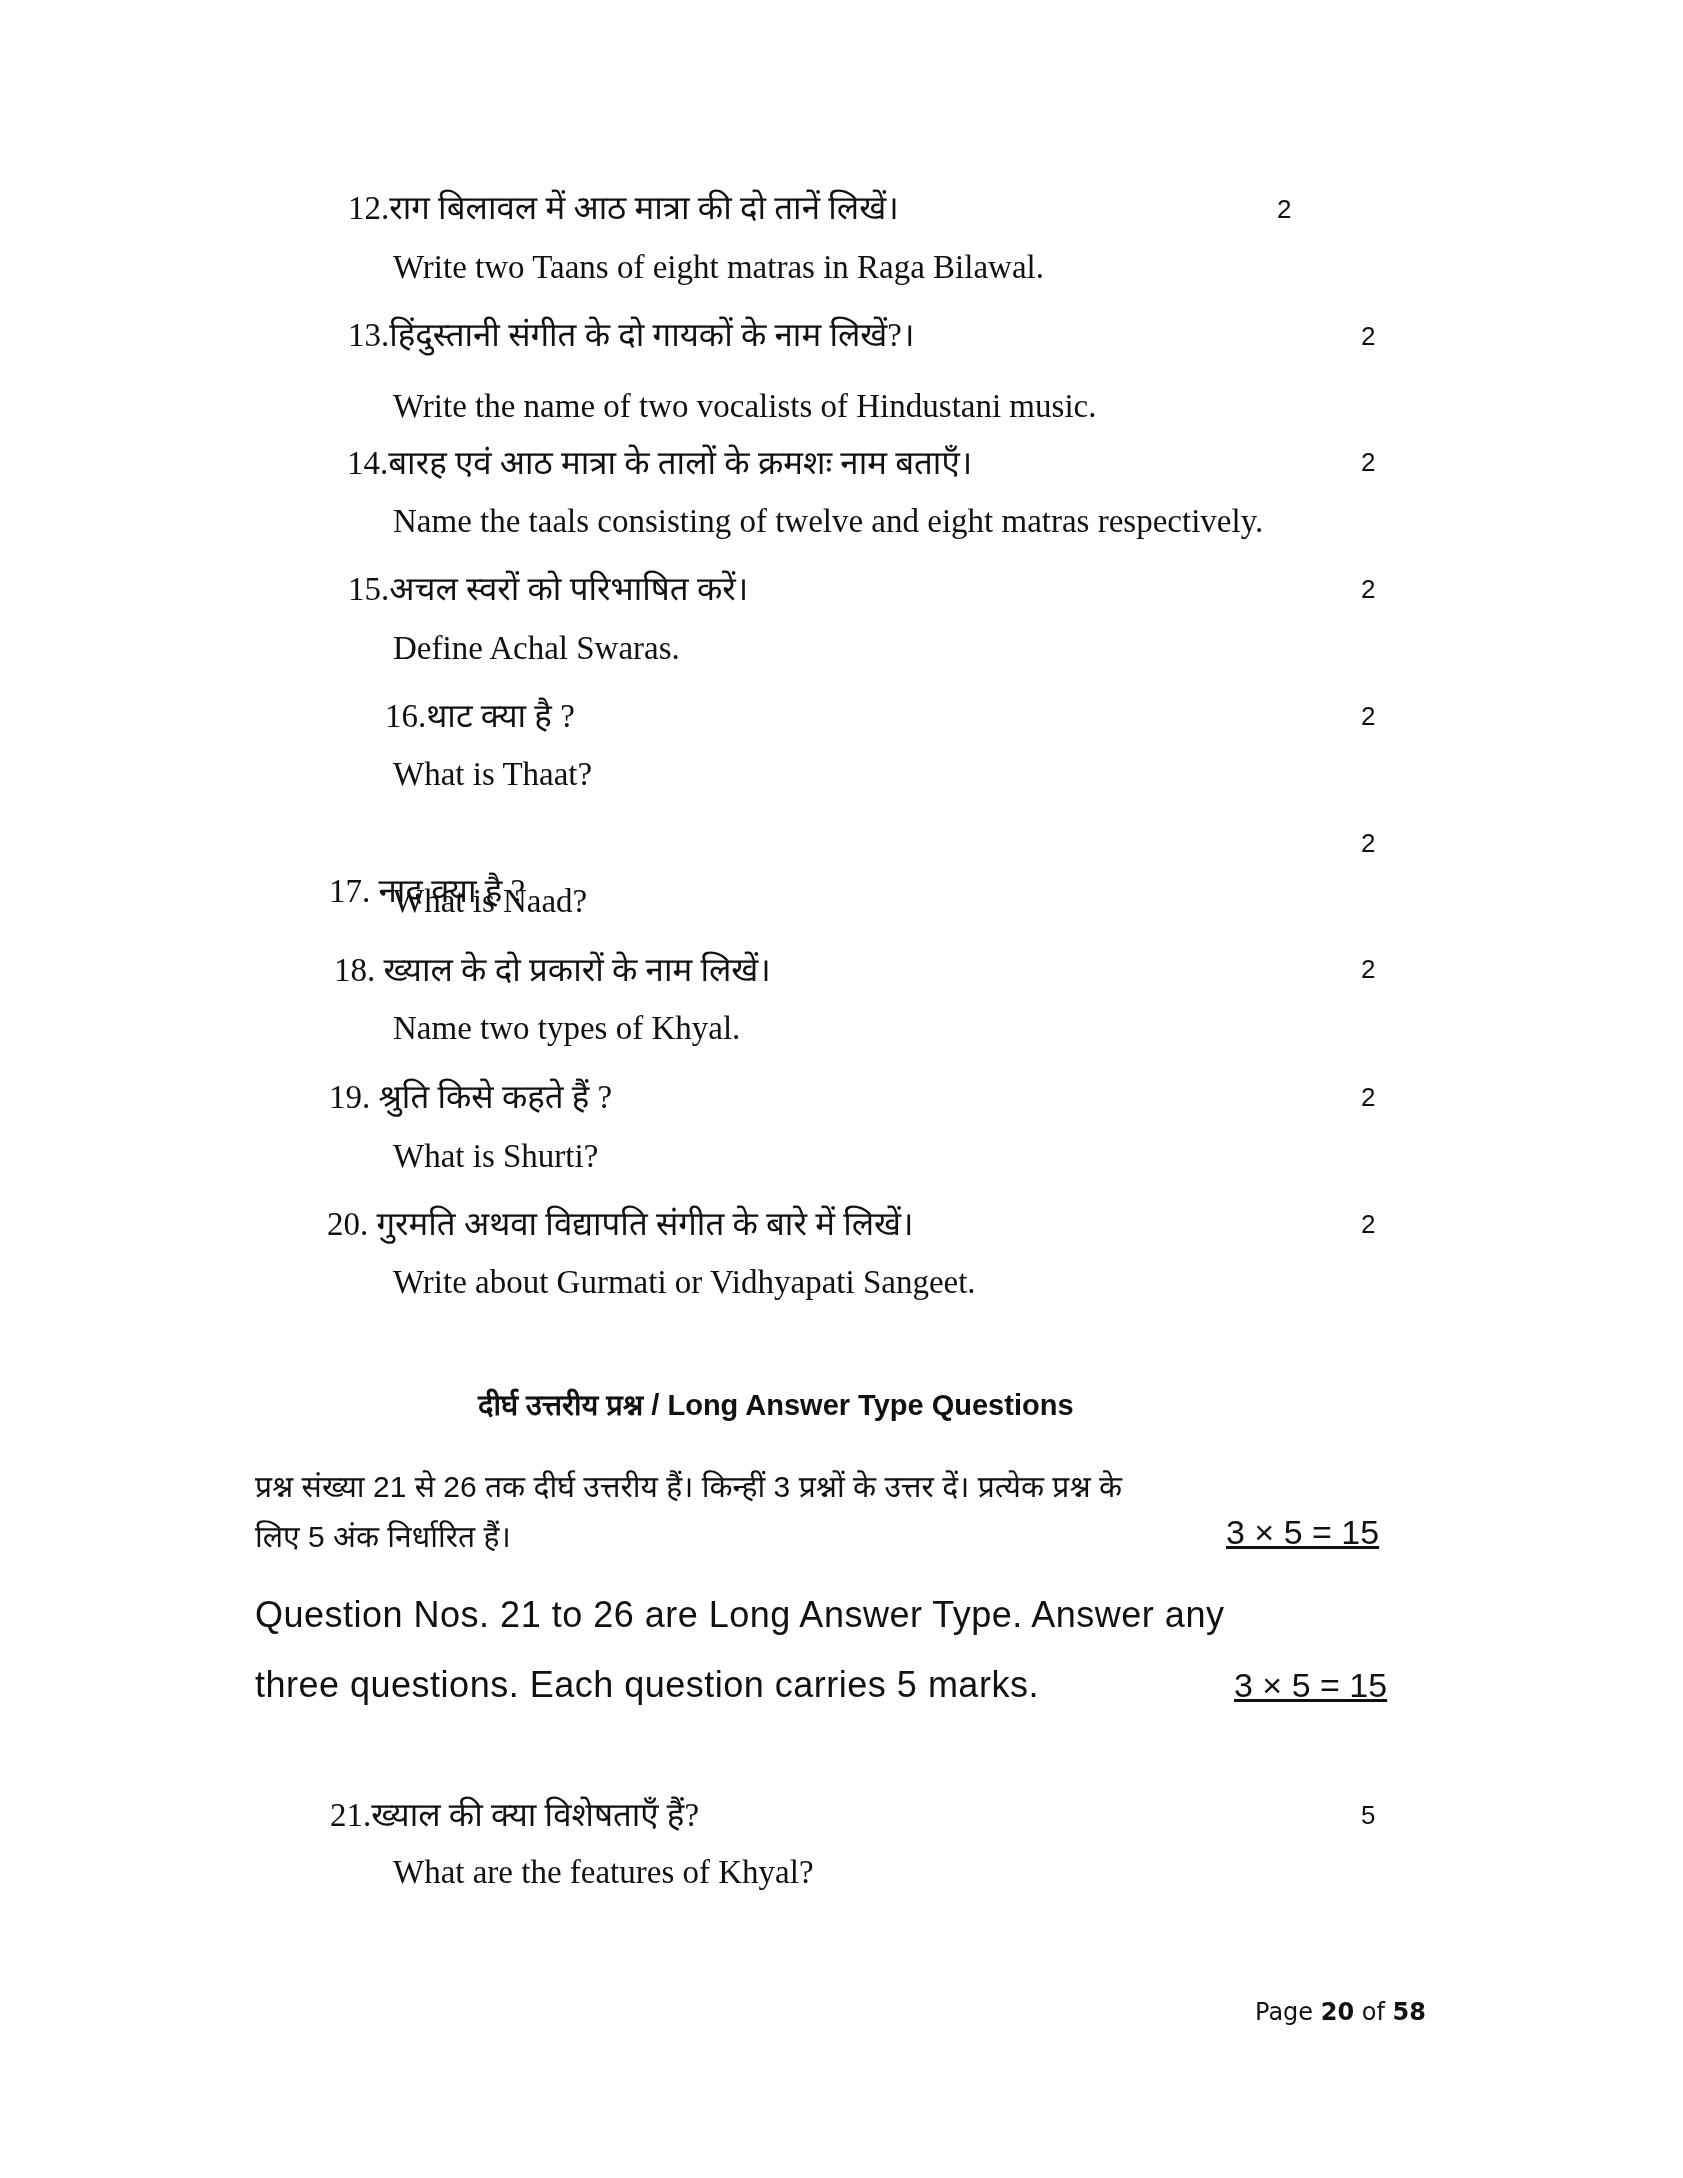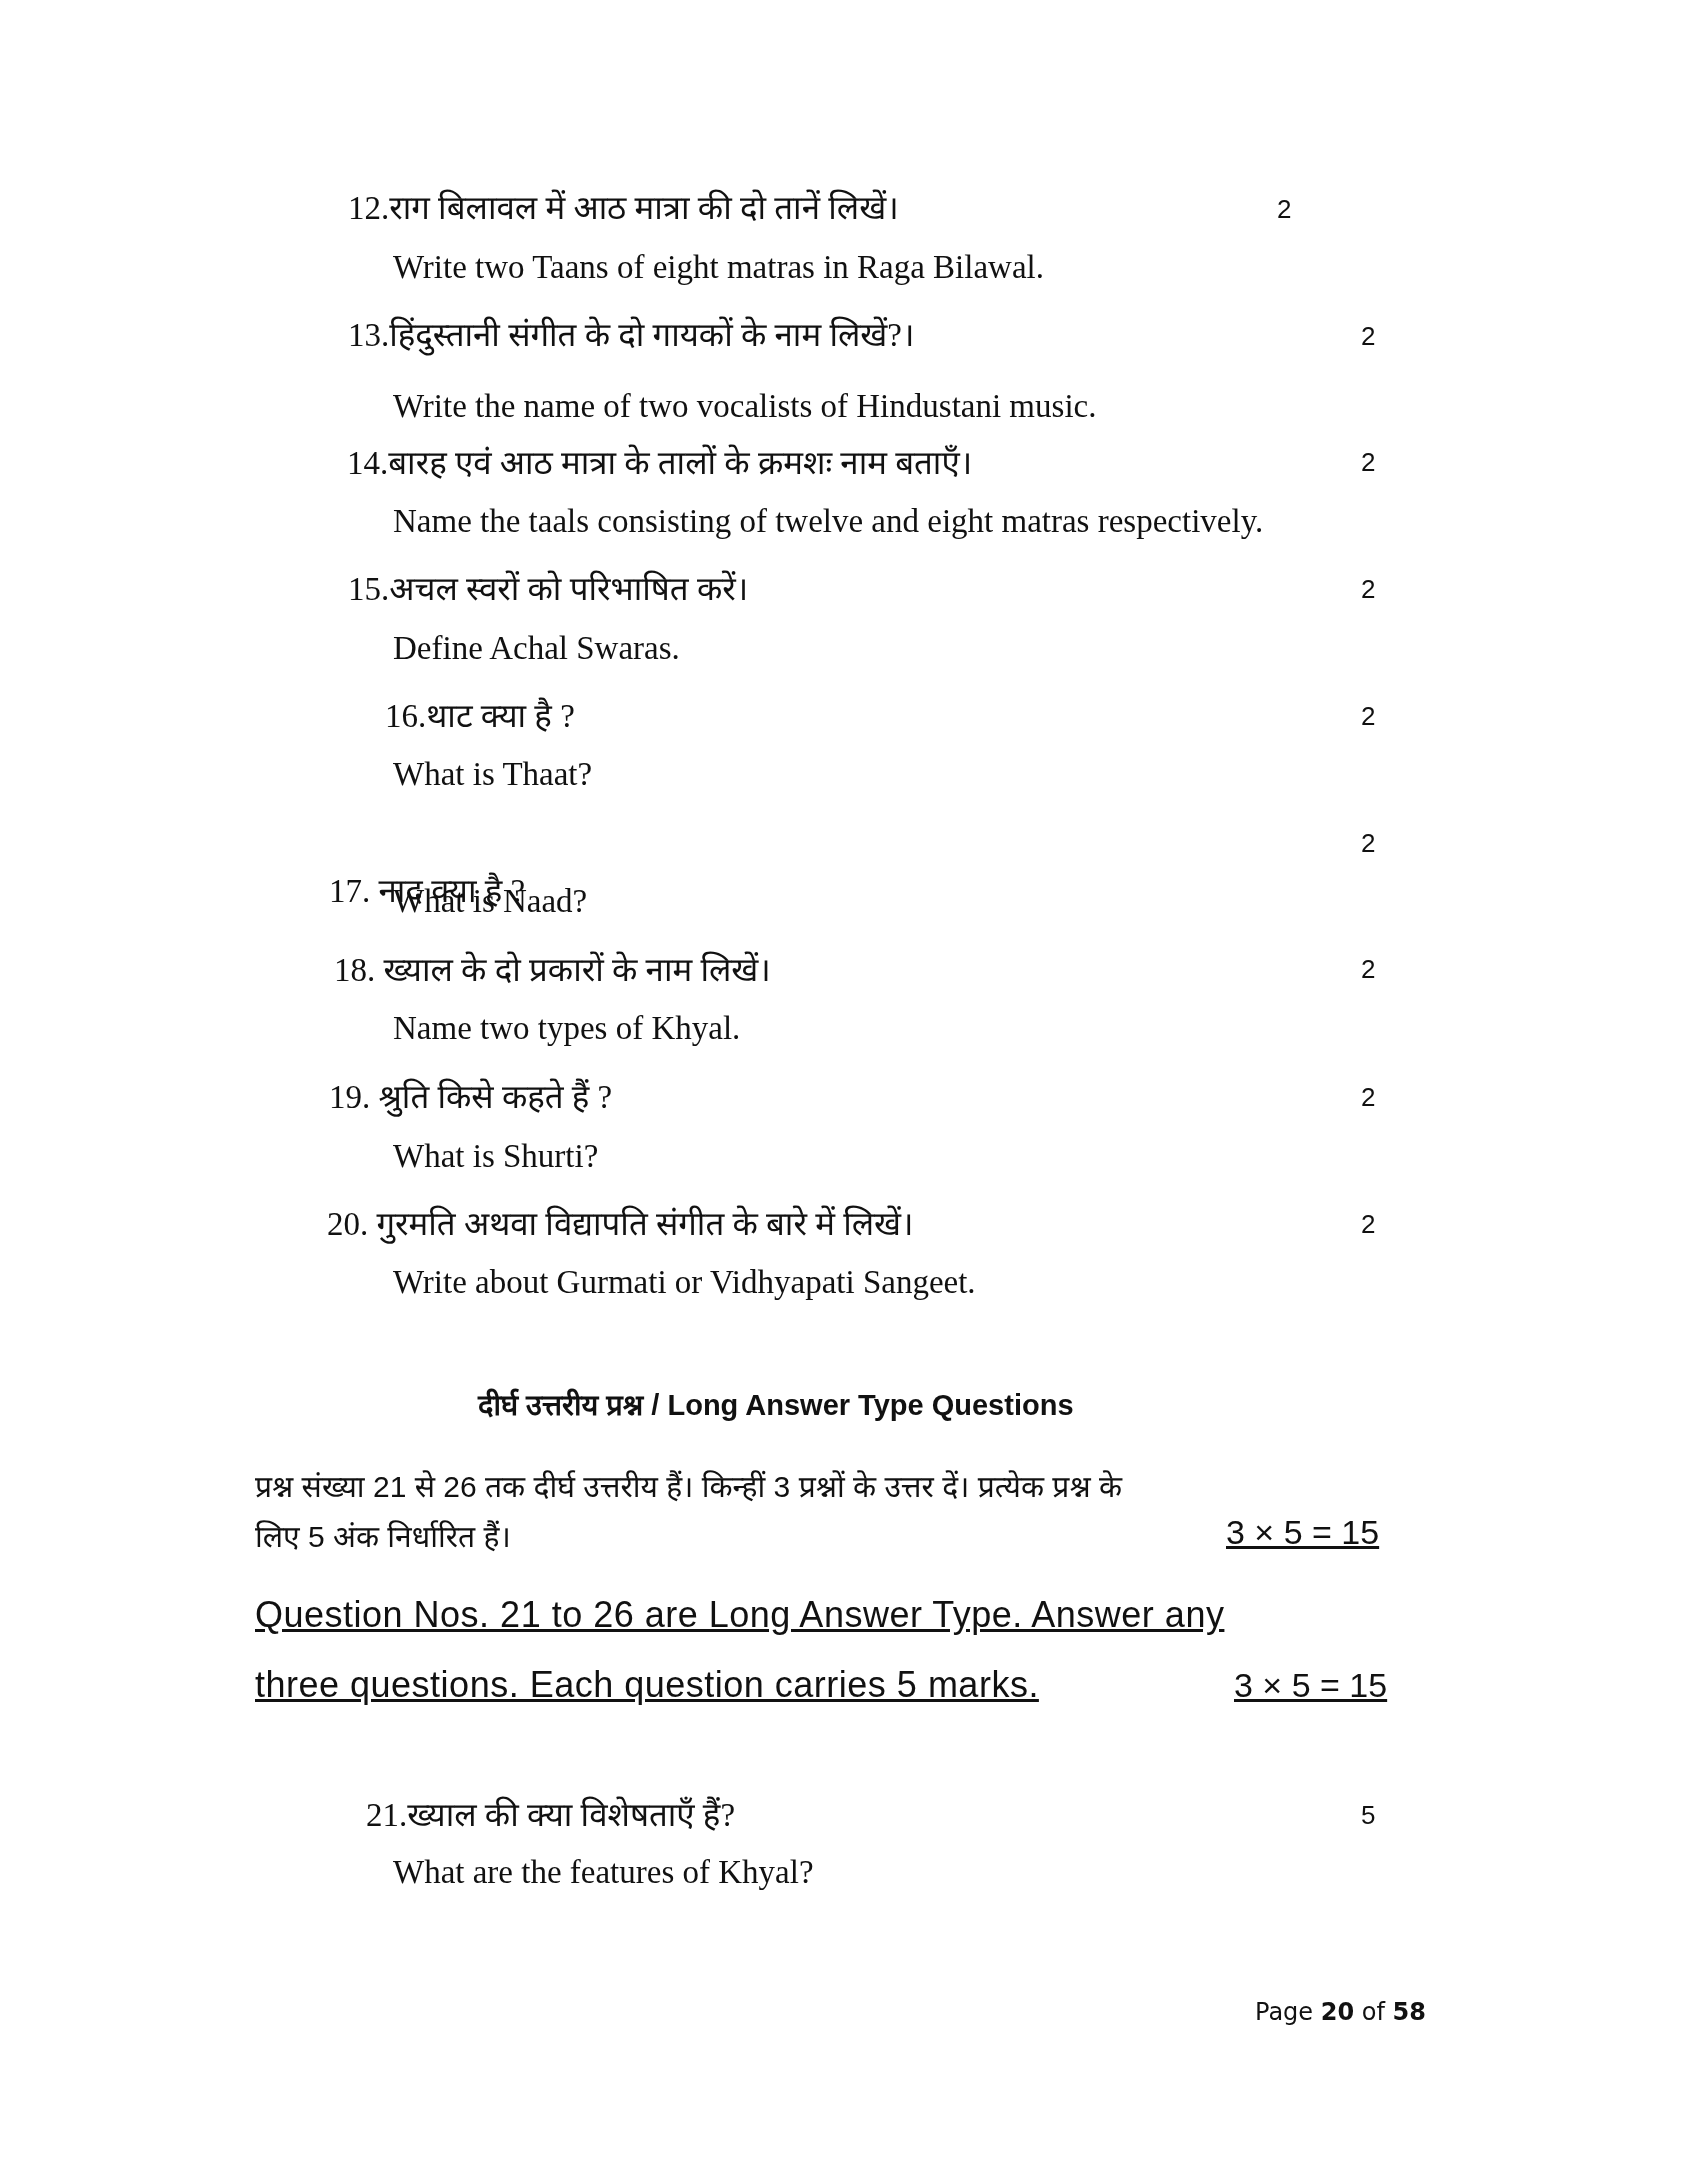--- a/index.html
+++ b/index.html
@@ -3,21 +3,21 @@
 <meta charset="utf-8">
 <style>
   html, body { margin:0; padding:0; background:#ffffff; }
   body { width:1683px; height:2178px; position:relative; overflow:hidden; color:#111; }
   .line { position:absolute; white-space:nowrap; }
   .q { font-family:"Liberation Serif", serif; font-size:33px; }
   .en { font-family:"Liberation Serif", serif; font-size:33px; left:393px; }
   .mark { position:absolute; font-family:"Liberation Sans", sans-serif; font-size:26px; }
   .heading { font-family:"Liberation Sans", sans-serif; font-size:29px; font-weight:bold; left:478px; }
   .hpara { font-family:"Liberation Sans", sans-serif; font-size:30px; left:255px; }
-  .epara { font-family:"Liberation Sans", sans-serif; font-size:36px; left:255px; letter-spacing:0.5px;text-decoration:underline; }
+  .epara { font-family:"Liberation Sans", sans-serif; font-size:36px; left:255px; letter-spacing:0.5px; }
   .formula { position:absolute; font-family:"Liberation Sans", sans-serif; font-size:34px;text-decoration:underline; }
   .footer { position:absolute; left:1255px; top:1998px; font-family:"DejaVu Sans", sans-serif; font-size:24px; }
   .footer b { font-weight:bold; }
 </style>
 </head>
 <body>
 
 <div class="line q" style="left:348px; top:184px;"><span>12.</span><span>राग बिलावल में आठ मात्रा की दो तानें लिखें।</span></div>
 <div class="mark" style="left:1277px; top:194px;">2</div>
 <div class="line en" style="top:249px;">Write two Taans of eight matras in Raga Bilawal.</div>
@@ -57,21 +57,21 @@
 <div class="line heading" style="top:1384px;">दीर्घ उत्तरीय प्रश्न / Long Answer Type Questions</div>
 
 <div class="line hpara" style="top:1465px;">प्रश्न संख्या 21 से 26 तक दीर्घ उत्तरीय हैं। किन्हीं 3 प्रश्नों के उत्तर दें। प्रत्येक प्रश्न के</div>
 <div class="line hpara" style="top:1515px;">लिए 5 अंक निर्धारित हैं।</div>
 <div class="formula" style="left:1226px; top:1513px;">3 × 5 = 15</div>
 
 <div class="line epara" style="top:1594px;">Question Nos. 21 to 26 are Long Answer Type. Answer any</div>
 <div class="line epara" style="top:1664px;">three questions. Each question carries 5 marks.</div>
 <div class="formula" style="left:1234px; top:1666px;">3 × 5 = 15</div>
 
-<div class="line q" style="left:366px; top:1791px;text-align:center;"><span>21.</span><span>ख्याल की क्या विशेषताएँ हैं?</span></div>
+<div class="line q" style="left:330px; top:1791px;text-align:center;"><span>21.</span><span>ख्याल की क्या विशेषताएँ हैं?</span></div>
 <div class="mark" style="left:1361px; top:1800px;">5</div>
 <div class="line en" style="top:1854px;">What are the features of Khyal?</div>
 
 <div class="footer">
   <span>Page</span>
   <b>20</b>
   <span>of</span>
   <b>58</b>
 </div>
 

